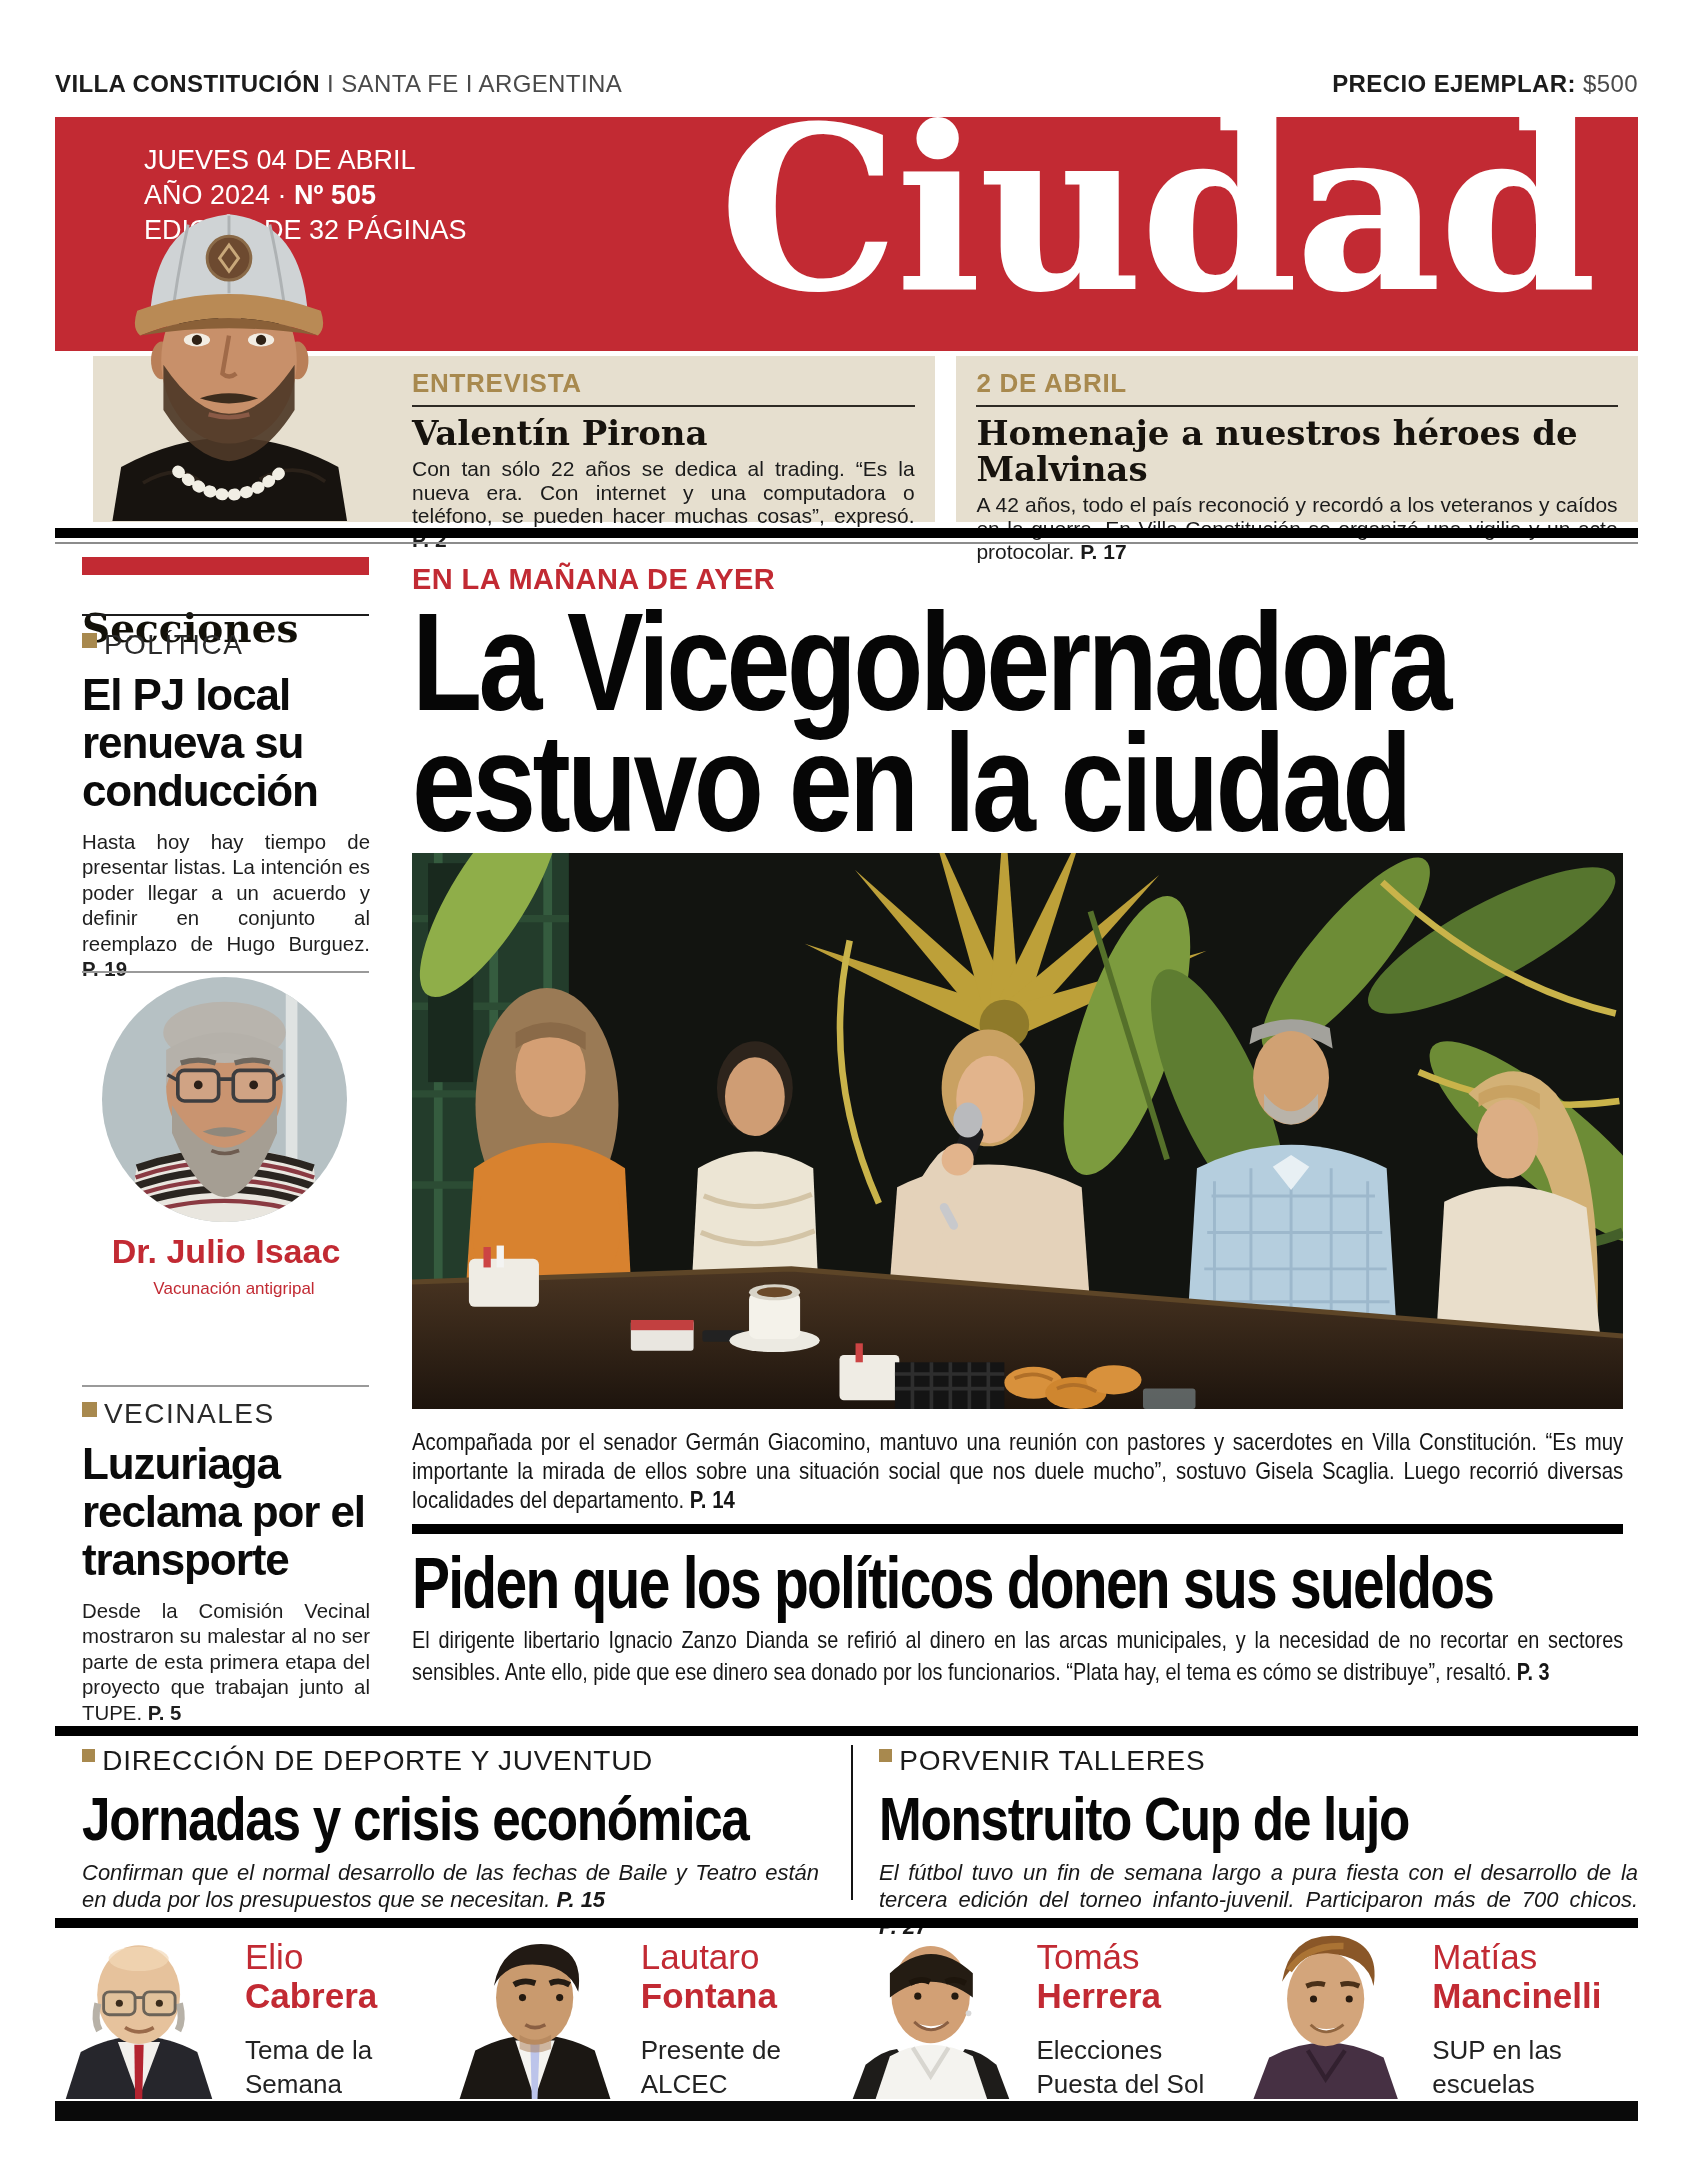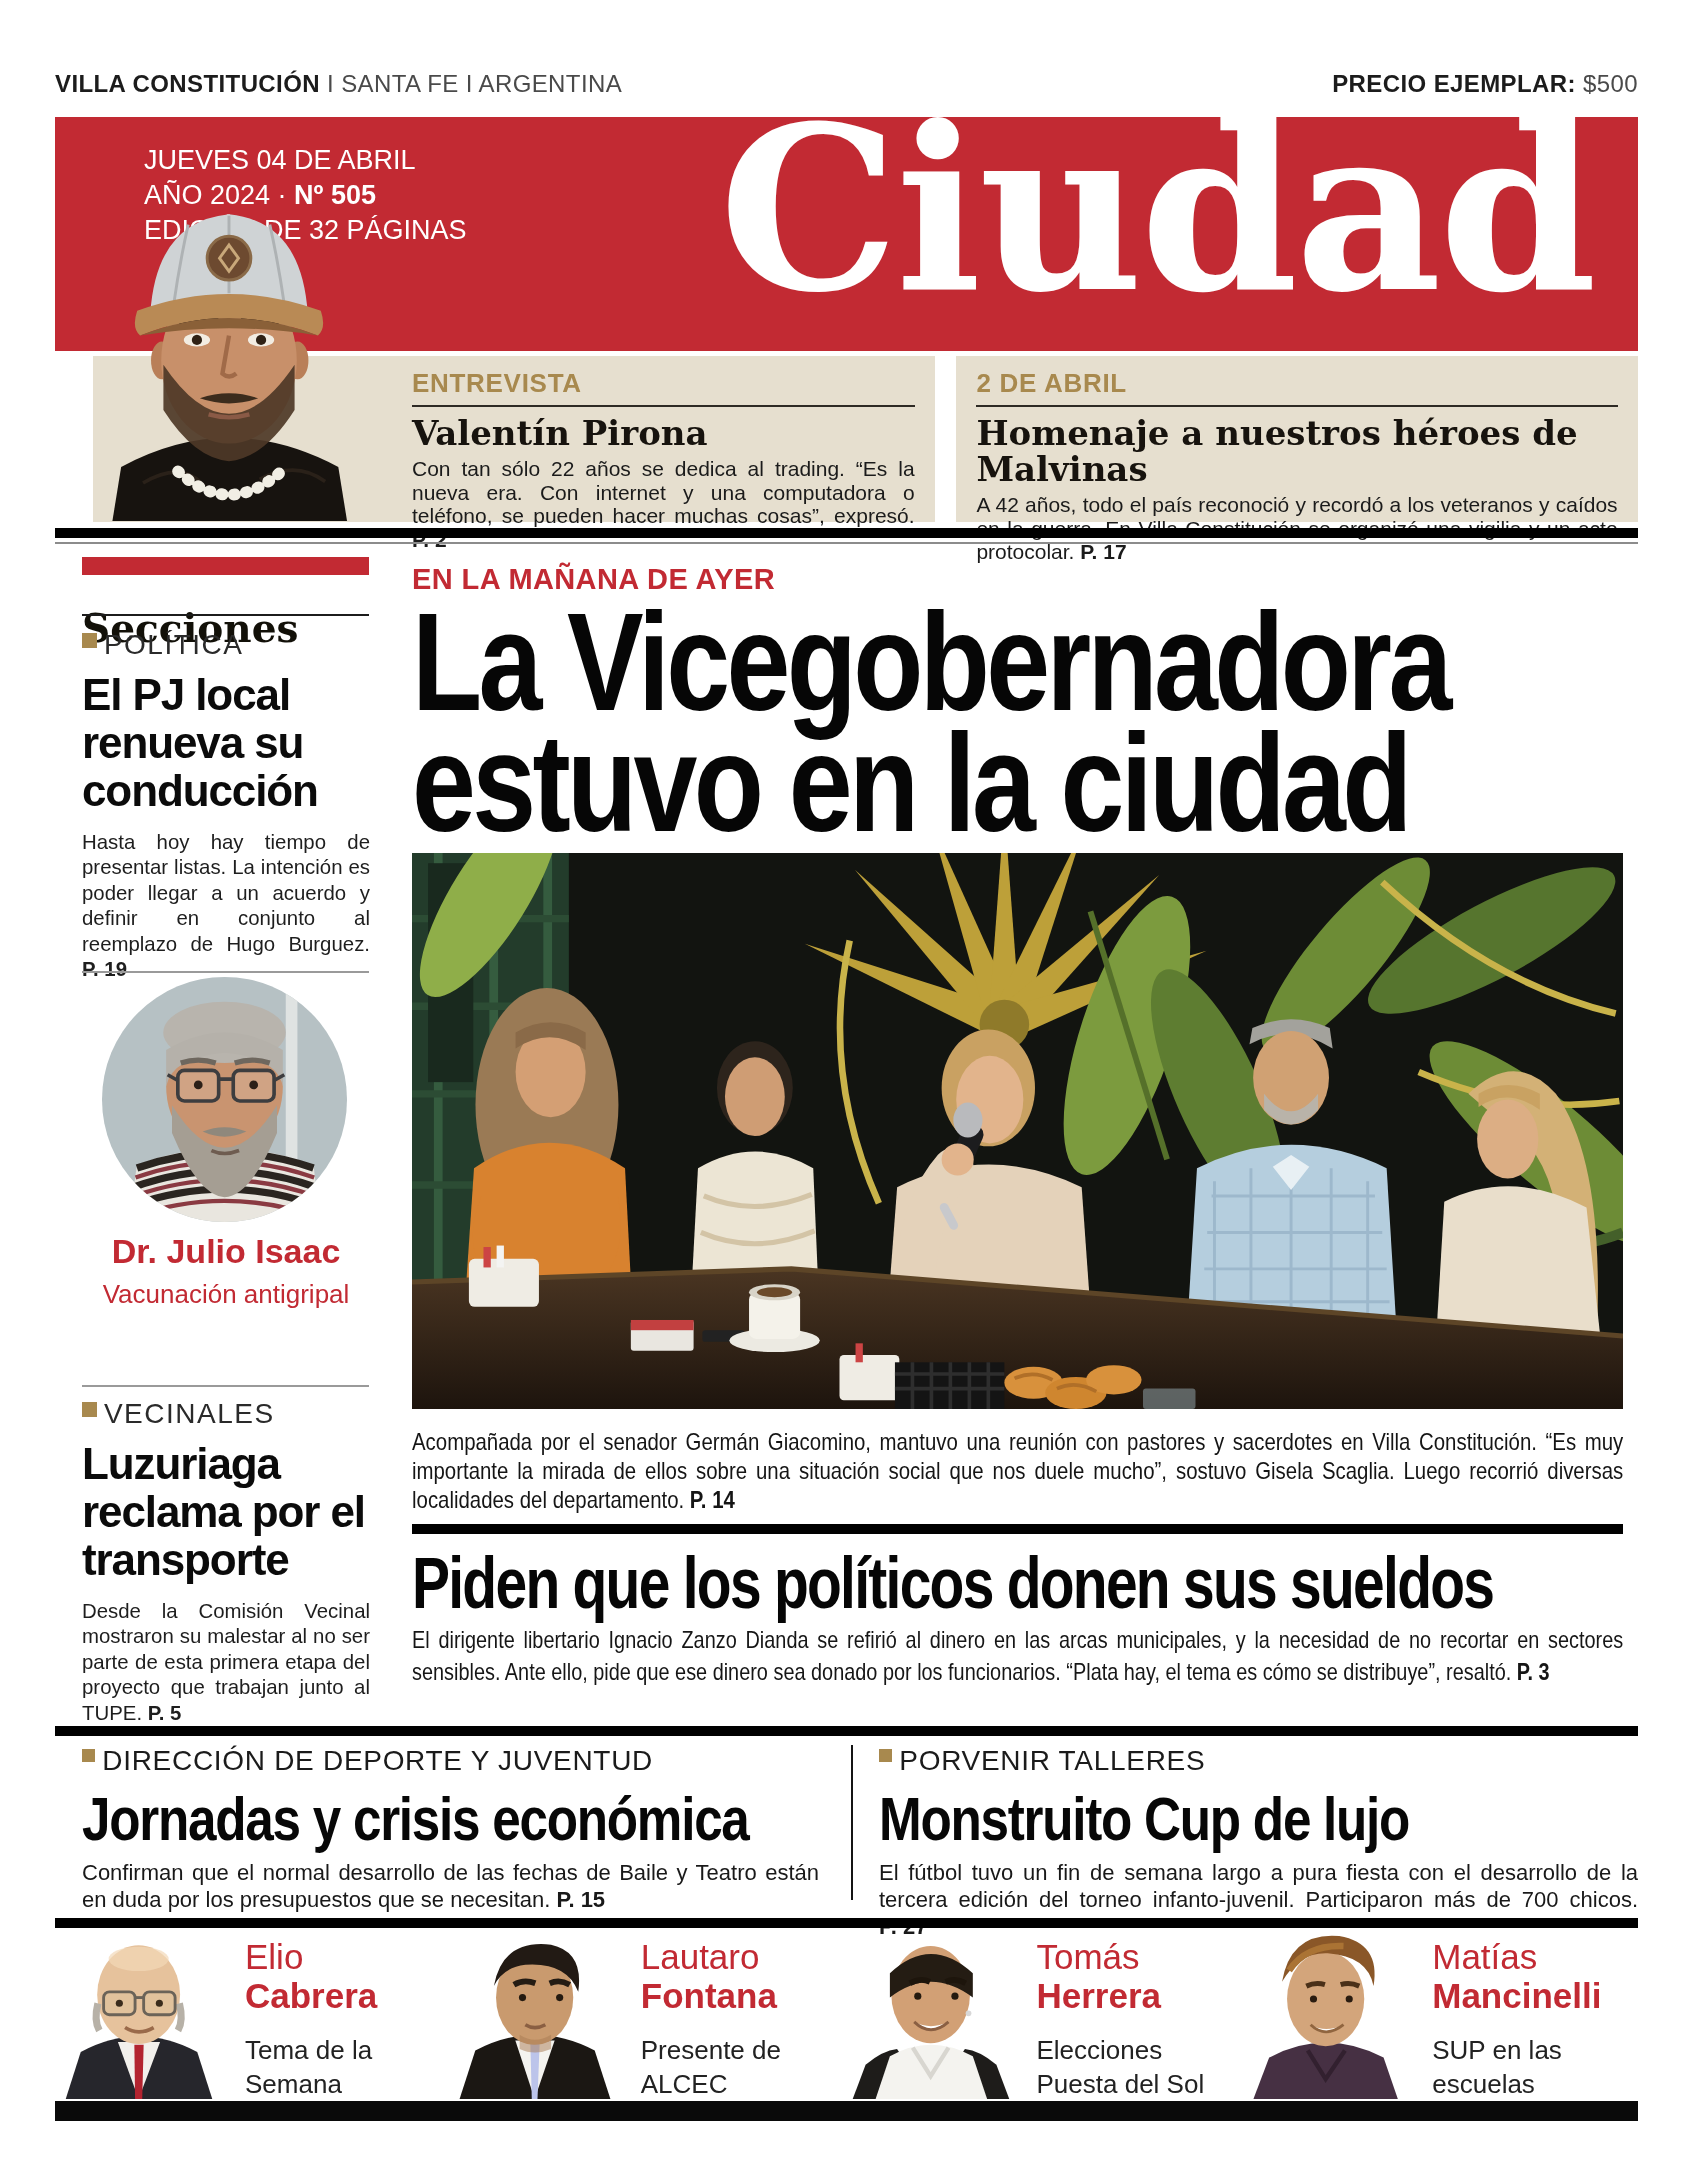--- a/index.html
+++ b/index.html
@@ -50,21 +50,21 @@
   .s-rule3{position:absolute;left:0;top:828px;width:287px;height:1.5px;background:#9a9a9a;}
   .story{position:absolute;left:0;width:288px;}
   .story.one{top:72px;} .story.two{top:841px;}
   .kickrow{display:flex;align-items:flex-start;}
   .bullet{width:14.6px;height:14.6px;background:var(--gold);margin:4.4px 7.3px 0 0;flex:none;}
   .kicklabel{font-size:28px;letter-spacing:1.5px;color:#2a2a2a;}
   .s-head{margin:10.2px 0 0 0;font-size:44px;line-height:48px;font-weight:bold;letter-spacing:-1.1px;color:#0b0b0b;}
   .s-body{margin:14.6px 0 0 0;font-size:20.4px;line-height:25.5px;text-align:justify;color:#1e1e1e;}
   .photo-circle{position:absolute;left:20.4px;top:420px;width:245px;height:245px;border-radius:50%;overflow:hidden;}
   .p-name{position:absolute;left:0;top:675px;width:288px;text-align:center;color:var(--red);font-weight:bold;font-size:34px;}
-  .p-sub{position:absolute;left:0;top:722px;width:288px;text-align:center;color:var(--red);font-size:26px;}
+  .p-sub{position:absolute;left:8px;top:722px;width:288px;text-align:center;color:var(--red);font-size:17px;}
 
   
   .main{position:absolute;left:412px;top:557px;width:1211px;height:1182px;}
   .m-kick{position:absolute;left:0;top:5.8px;color:var(--red);font-weight:bold;font-size:29px;letter-spacing:0.4px;}
   .h1{position:absolute;left:0;top:44px;width:1481px;transform:scaleX(.82);transform-origin:0 0;
       font-size:140px;line-height:121px;font-weight:bold;letter-spacing:-4.4px;color:#060606;white-space:nowrap;}
   .mainphoto{position:absolute;left:0;top:296px;width:1211px;height:556px;}
   .caption{position:absolute;left:0;top:870px;width:1425px;transform:scaleX(.85);transform-origin:0 0;
            font-size:24px;line-height:29px;text-align:justify;color:#151515;margin:0;}
   .mrule{position:absolute;left:0;top:967px;width:1211px;height:9.5px;background:#000;}
@@ -76,21 +76,21 @@
 
   
   .col{position:absolute;top:1745px;}
   .col.left{left:82px;width:737px;}
   .col.right{left:879px;width:759px;}
   .divider{position:absolute;left:851px;top:1745px;width:2.2px;height:155px;background:#141414;}
   .c-kicklabel{font-size:28px;letter-spacing:0.7px;color:#1b1b1b;}
   .c-bullet{width:13px;height:13px;background:var(--gold);margin:4.4px 7.3px 0 0;flex:none;}
   .c-head{position:absolute;left:0;top:39px;transform:scaleX(.84);transform-origin:0 0;
           font-size:61px;font-weight:bold;letter-spacing:-1.5px;color:#070707;white-space:nowrap;}
-  .c-body{position:absolute;left:0;top:114px;width:100%;font-size:22px;line-height:27px;text-align:justify;color:#191919;margin:0;}
+  .c-body{position:absolute;left:0;top:114px;width:100%;font-size:22px;line-height:27px;text-align:justify;color:#191919;margin:0;font-style:italic;}
 
   
   .strip{position:absolute;left:55px;top:1927px;width:1583px;height:174px;display:flex;}
   .cell{flex:1 1 0;display:flex;overflow:hidden;}
   .cell svg{flex:none;}
   .ctext{padding:10.2px 0 0 22px;}
   .c-first{color:var(--red);font-size:35px;line-height:39px;}
   .c-last{color:var(--red);font-size:35px;line-height:39px;font-weight:bold;}
   .c-desc{margin-top:17.5px;font-size:26px;line-height:34px;color:#222;max-width:208px;}
   .bottombar{position:absolute;left:55px;top:2101px;width:1583px;height:20.4px;background:#0a0a0a;}

